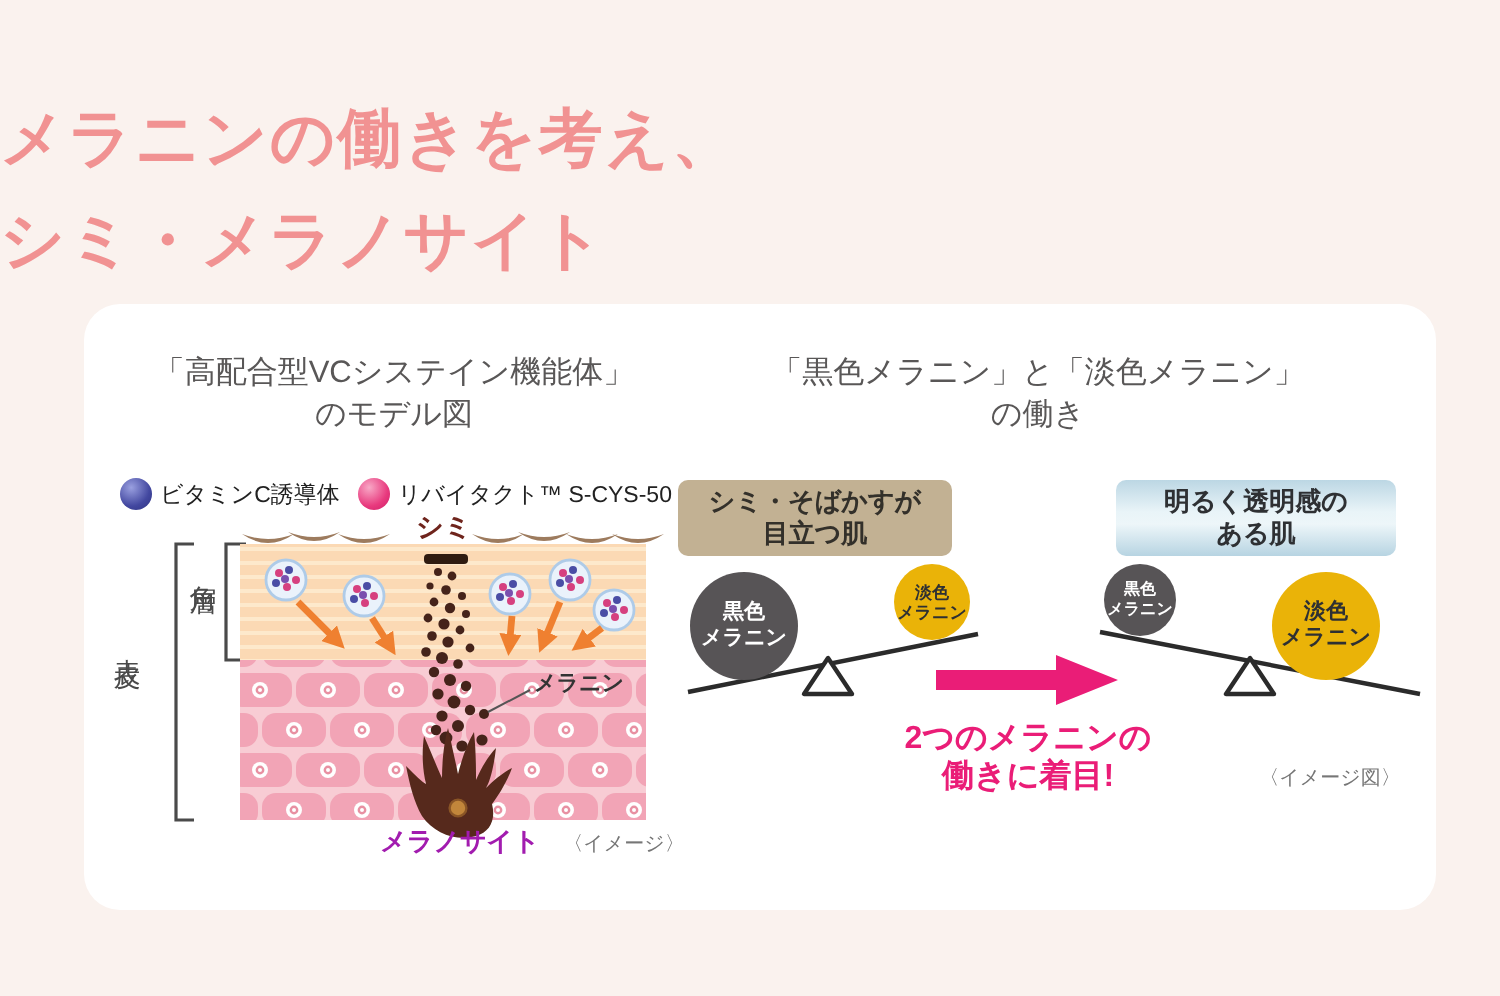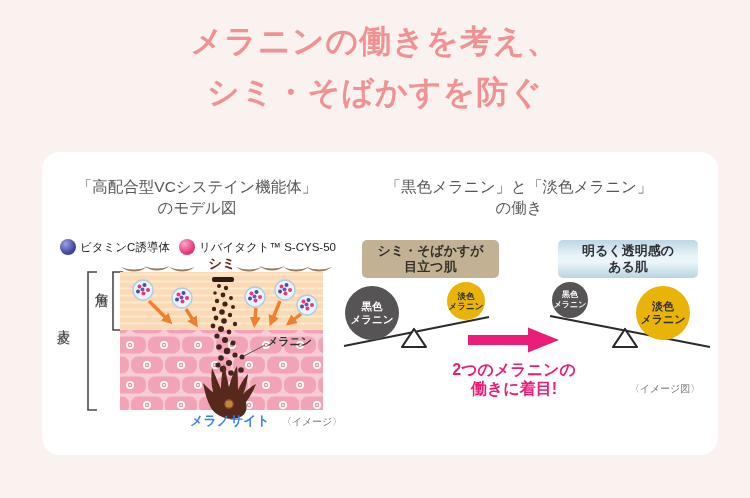--- a/index.html
+++ b/index.html
@@ -1,21 +1,21 @@
 <!DOCTYPE html>
 <html><head>
 <meta charset="utf-8">
 <style>
   * { margin:0; padding:0; box-sizing:border-box; }
   html,body { width:750px; }
   body { font-family:"Liberation Sans","DejaVu Sans",sans-serif; }
   .stage { position:relative; width:750px; height:498px; background:#faf2ee; overflow:hidden; }
 
   
-  .page-title { position:absolute; top:16px; left:0; width:750px; text-align:center;
+  .page-title { position:absolute; top:44px; left:0; width:750px; text-align:left;
     font-size:32px; font-weight:bold; color:#f19292; line-height:51px; letter-spacing:1px; }
 
   
   .card { position:absolute; left:42px; top:152px; width:676px; height:303px;
     background:#ffffff; border-radius:18px; }
 
   .heading { position:absolute; top:24px; text-align:center; font-size:15.5px;
     color:#595757; line-height:21px; }
   .heading.left  { left:0;   width:310px; }
   .heading.right { left:330px; width:294px; }
@@ -32,28 +32,28 @@
   
   .skin-diagram { position:absolute; left:3px; top:103px; width:300px; height:190px; }
   .skin-diagram svg { position:absolute; left:0; top:0; }
   .dlabel { position:absolute; text-align:center; }
   .lbl-shimi { left:151px; top:0; width:52px; font-size:13.5px; font-weight:bold; color:#6f241c;text-align:center; }
   .vlabel { writing-mode:vertical-rl; text-orientation:upright; font-size:13.5px;
     color:#4a4a4a; letter-spacing:2px; }
   .lbl-hyouhi { position:absolute; left:9px;  top:63px; }
   .lbl-kakusou{ position:absolute; left:47px; top:27px; }
   .lbl-melanin { left:222px; top:79px; width:56px; font-size:11px; font-weight:bold; color:#333; text-align:left; }
-  .lbl-melanocyte { left:130px; top:157px; width:110px; font-size:13px; font-weight:bold; color:#3b82f6; }
+  .lbl-melanocyte { left:130px; top:157px; width:110px; font-size:13px; font-weight:bold; color:#a21caf; }
   .note { font-size:10px; color:#767676; }
   .lbl-image { left:232px; top:160px; width:70px; }
 
   
   .box { position:absolute; top:88px; height:38px; border-radius:5px; text-align:center;
     font-size:13px; font-weight:bold; line-height:16px; padding-top:3px; color:#33302a; }
-  .box.tan  { left:320px; width:137px; background:#c2b193; }
+  .box.tan  { left:297px; width:137px; background:#c2b193; }
   .box.blue { left:516px; width:140px; color:#2e3033;
     background:linear-gradient(180deg,#bcd7e4 0%, #e9f4f8 42%, #edf6f9 58%, #b7d4e2 100%); }
 
   .seesaw-svg { position:absolute; left:300px; top:120px; }
 
   .mcircle { position:absolute; border-radius:50%; display:flex; flex-direction:column;
     justify-content:center; align-items:center; font-weight:bold; line-height:1.2;
     text-align:center; }
   .mcircle.dark  { background:#575456; color:#ffffff; }
   .mcircle.light { background:#eab308; color:#2e3033; }
@@ -66,21 +66,21 @@
     font-size:16px; font-weight:bold; color:#ea1d77; line-height:19px; }
   .lbl-imagefig { position:absolute; left:578px; top:230px; width:90px; text-align:center; }
 </style>
 </head>
 <body>
 
 <div class="stage">
 
   <div class="page-title">
     <div>メラニンの働きを考え、</div>
-    <div>シミ・そばかすを防ぐ</div>
+    <div>シミ・メラノサイト</div>
   </div>
 
   <div class="card">
 
     <div class="heading left">
       <div>「高配合型VCシステイン機能体」</div>
       <div>のモデル図</div>
     </div>
 
     <div class="legend">

